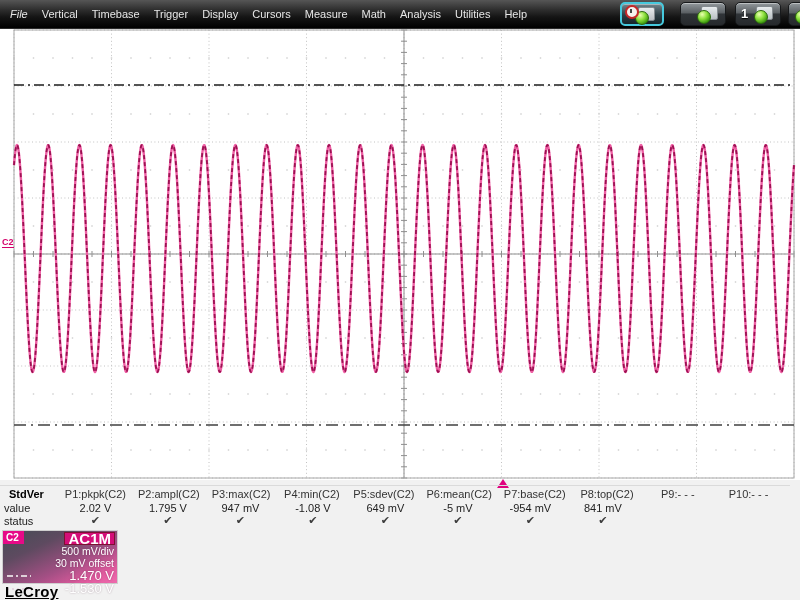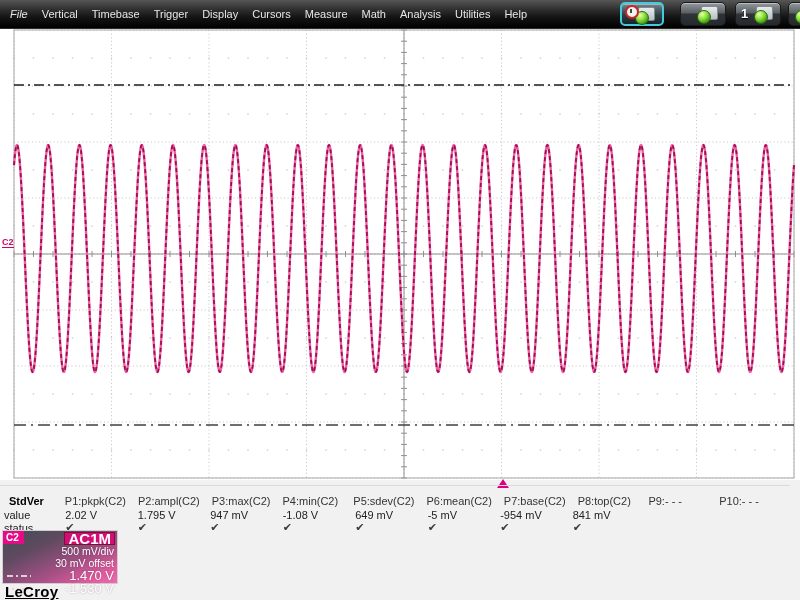--- a/index.html
+++ b/index.html
@@ -33,26 +33,26 @@
   
   .display{position:absolute;left:0;top:28px;width:800px;height:452px;background:#fff;}
   .ch-marker{position:absolute;left:2px;top:209px;color:#d4006a;font-size:9px;font-weight:bold;
     border-bottom:1px solid #d4006a;line-height:10px;}
 
   
   .panel{position:absolute;left:0;top:480px;width:800px;height:120px;background:#f1f1f1;}
   .trig-marker{position:absolute;left:497px;top:-1px;width:0;height:0;
     border-left:6px solid transparent;border-right:6px solid transparent;
     border-bottom:9px solid #e0007f;}
-  .measure{position:absolute;left:0;top:5px;width:790px;border-top:1px solid #dadada;padding-top:8px;}
+  .measure{position:absolute;left:0;top:5px;width:790px;border-top:1px solid #dadada;padding-top:1px;}
   .m-row{display:flex;height:13px;align-items:center;}
   .m-row.labels{height:14px;}
   .m-head{width:85px;font-size:11px;color:#222;padding-left:4px;box-sizing:border-box;}
   .m-head.bold{font-weight:bold;padding-left:9px;color:#000;}
-  .m-cell{width:92px;box-sizing:border-box;text-align:left;padding-right:12px;
+  .m-cell{width:92px;box-sizing:border-box;text-align:center;padding-right:12px;
     font-size:11px;color:#222;white-space:nowrap;}
   .m-cell.lab{color:#333;}
   .m-cell.chk{color:#3c3c3c;font-size:11px;}
 
   
   .chbox{position:absolute;left:2px;top:50px;width:116px;height:54px;box-sizing:border-box;
     border:1px solid #cfcfcf;
     background:linear-gradient(155deg,#454d55 0%,#5e4a60 30%,#a34f84 62%,#e05b9e 85%,#ef6bae 100%);}
   .chbox .ch-badge{position:absolute;left:0;top:0;background:#e60a87;color:#fff;
     font-size:10px;font-weight:bold;padding:1px 5px 1px 3px;}

